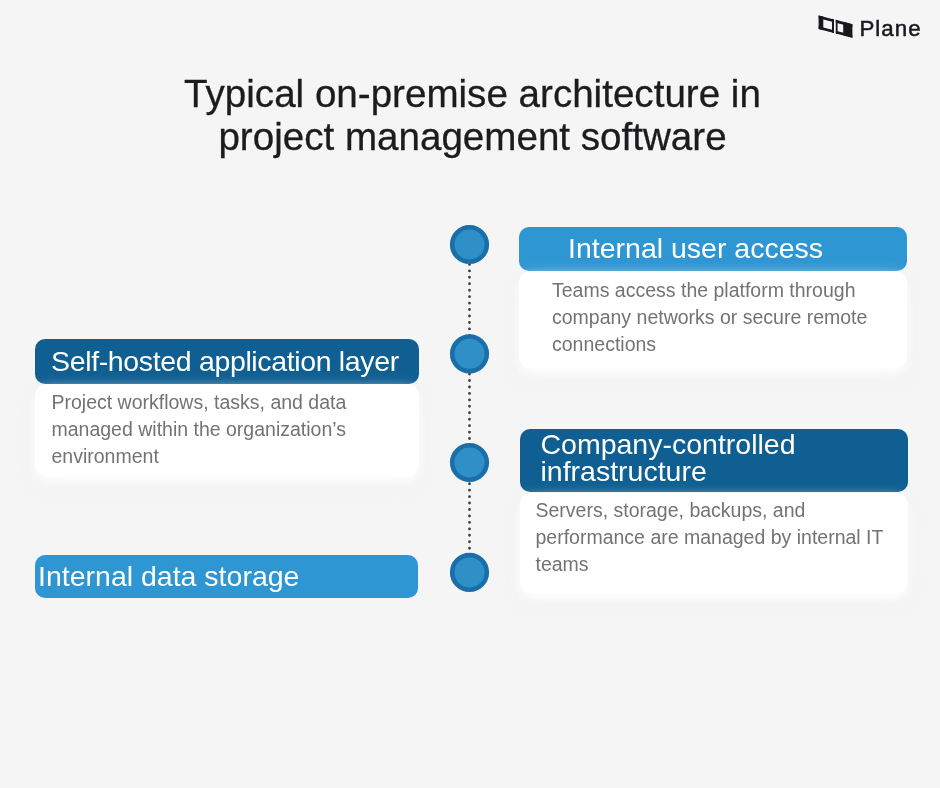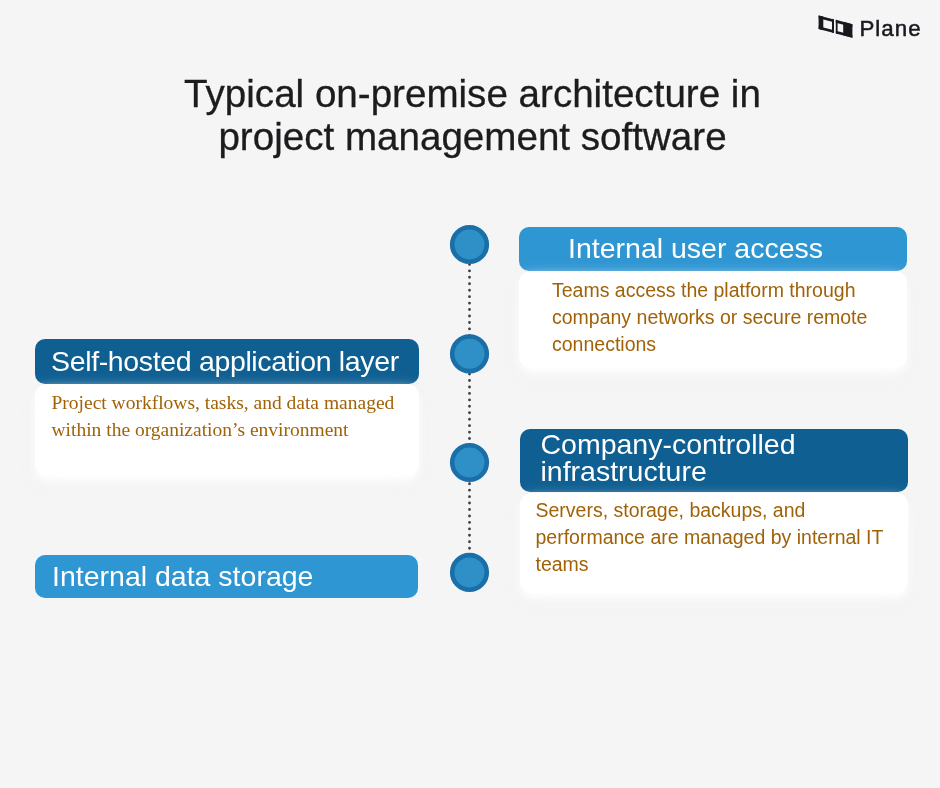--- a/index.html
+++ b/index.html
@@ -6,21 +6,21 @@
   body{width:940px;height:788px;background:#f5f5f6;position:relative;overflow:hidden;
        font-family:"Liberation Sans", sans-serif;}
   .title{position:absolute;left:2.5px;top:72.1px;width:940px;text-align:center;
          font-size:38.6px;line-height:43px;font-weight:500;color:#1c1c1e;letter-spacing:0px;-webkit-text-stroke:0.3px #1c1c1e;}
   .card{position:absolute;}
   .hdr{color:#fff;font-size:28.5px;display:flex;align-items:center;border-radius:10px;
        position:absolute;left:0;right:0;}
   .hdr.light{background:#2e96d3;}
   .hdr.dark{background:#0f5f92;}
   .bod{position:absolute;left:0;right:0;background:#fff;border-radius:12px;
-       font-size:19.5px;line-height:27px;color:#a16207;
+       font-size:19.5px;line-height:27px;color:#737373;
        box-shadow:0 5px 8px rgba(255,255,255,0.95), 0 9px 18px rgba(244,244,246,0.9), 0 2px 4px rgba(180,180,190,0.05);}
 </style>
 </head>
 <body>
 
   <svg style="position:absolute;left:0;top:0;" width="940" height="50" viewBox="0 0 940 50">
     <g transform="translate(818.6,15.4) skewY(14.5)" fill="#18181f">
       <rect x="0" y="0" width="4.7" height="13.6"></rect>
       <rect x="0" y="0" width="15.4" height="2.8"></rect>
       <rect x="0" y="10.8" width="15.4" height="2.8"></rect>
@@ -45,23 +45,23 @@
     </g>
   </svg>
 
   <div class="card" style="left:519px;top:226.5px;width:388px;height:142px;">
     <div class="hdr light" style="top:0;height:44px;padding-left:49px;">Internal user access</div>
     <div class="bod" style="top:44.5px;height:97px;padding:5.5px 20px 0 33px;box-sizing:border-box;">Teams access the platform through company networks or secure remote connections</div>
   </div>
 
   <div class="card" style="left:35px;top:339px;width:384px;height:137px;">
     <div class="hdr dark" style="top:0;height:44.5px;padding-left:16px;letter-spacing:-0.35px;">Self-hosted application layer</div>
-    <div class="bod" style="top:45px;height:92px;padding:4.5px 20px 0 16.5px;box-sizing:border-box;font-family:Liberation Serif, serif;">Project workflows, tasks, and data managed within the organization’s environment</div>
+    <div class="bod" style="top:45px;height:92px;padding:4.5px 20px 0 16.5px;box-sizing:border-box;">Project workflows, tasks, and data managed within the organization’s environment</div>
   </div>
 
   <div class="card" style="left:519.5px;top:428.5px;width:388px;height:164px;">
     <div class="hdr dark" style="top:0;height:63.5px;padding-left:21px;line-height:26.5px;align-items:flex-start;padding-top:2.6px;box-sizing:border-box;">Company-controlled<br>infrastructure</div>
     <div class="bod" style="top:64px;height:100px;padding:4px 20px 0 16px;box-sizing:border-box;">Servers, storage, backups, and performance are managed by internal IT teams</div>
   </div>
 
   <div class="card" style="left:35px;top:554.5px;width:383px;height:140px;">
-    <div class="hdr light" style="top:0;height:43.5px;padding-left:17px;">Internal data storage</div>
+    <div class="hdr light" style="top:0;height:43.5px;padding-left:3px;">Internal data storage</div>
   </div>
 
 </body></html>

